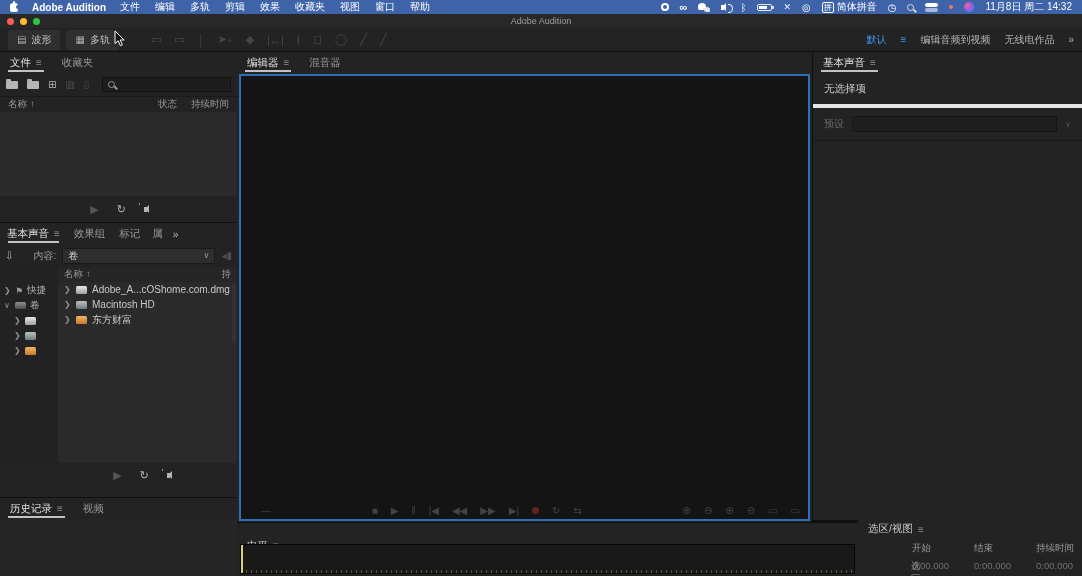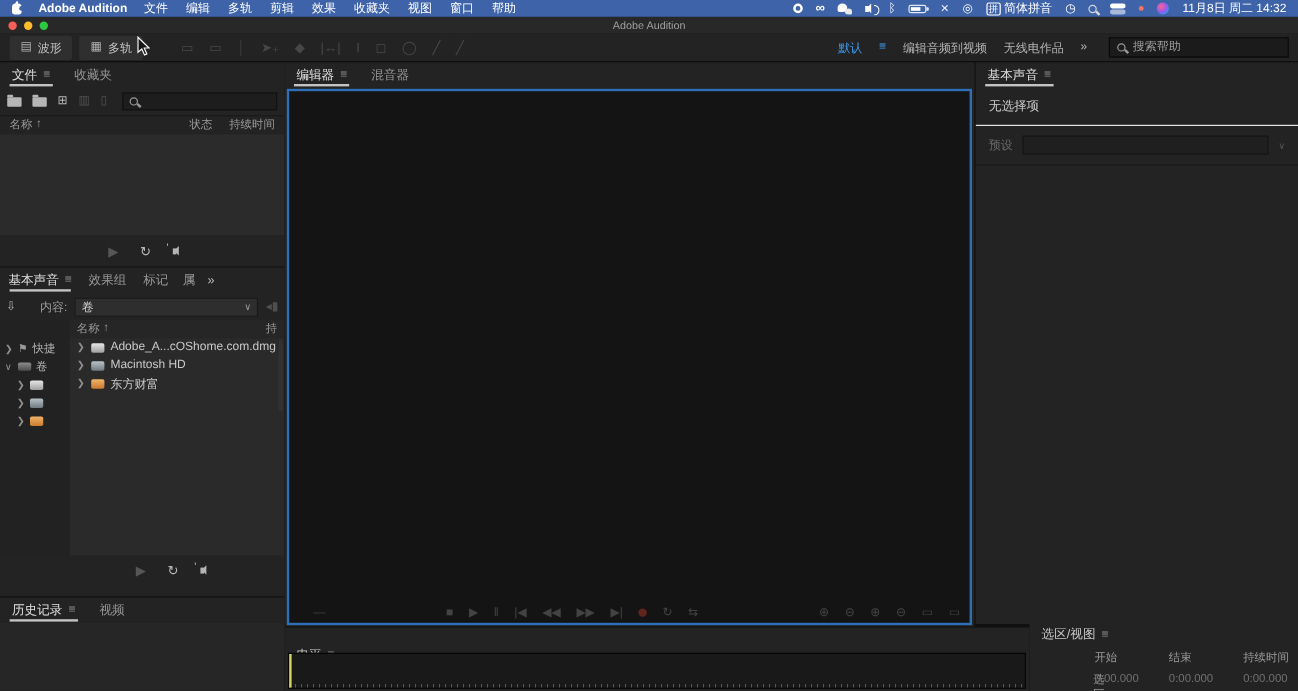--- a/index.html
+++ b/index.html
@@ -117,21 +117,21 @@
 
   
   #levels-panel { left:237px; top:523px; width:621px; height:53px; }
   #levels-panel .meter { position:absolute; left:3px; right:3px; top:21px; bottom:2px; background:#191919; border:1px solid #060606;}
   #levels-panel .meter::before { content:''; position:absolute; left:0; top:0; bottom:0; width:2px; background:#d6d465; }
   #levels-panel .meter::after { content:''; position:absolute; left:0; right:0; bottom:0; height:3px;
     background:repeating-linear-gradient(90deg, rgba(214,212,101,.35) 0 1px, transparent 1px 5px); }
 
   
   #es-panel { left:813px; top:52px; width:269px; height:468px; }
-  #es-panel .empty { padding:9px 11px 8px; color:#cdcdcd; font-size:10.5px; border-bottom:1px solid #e5e5e5;}
+  #es-panel .empty { padding:9px 11px 8px; color:#cdcdcd; font-size:10.5px; border-bottom:4px solid #e5e5e5;}
   .preset-row { display:flex; align-items:center; gap:8px; padding:8px 11px; border-bottom:1px solid #1a1a1a;}
   .preset-row .lab { color:#6a6a6a; font-size:10px; }
   .preset-row .field { flex:1; height:16px; background:#1f1f1f; border:1px solid #161616; }
   .preset-row .dd { color:#555; font-size:8px; }
 
   
   #sv-panel { left:858px; top:520px; width:224px; height:56px; }
   .sv-grid { display:grid; grid-template-columns:46px 62px 62px 1fr; font-size:9.5px; padding:0 8px; }
   .sv-grid.hdr { color:#9a9a9a; margin-top:4px; }
   .sv-grid.vals { color:#707070; margin-top:5px; }
@@ -217,24 +217,20 @@
       <span>◯</span>
       <span>╱</span>
       <span>╱</span>
     </div>
     <div id="workspace">
       <span class="active">默认</span>
       <span class="menu-glyph">≡</span>
       <span>编辑音频到视频</span>
       <span>无线电作品</span>
       <span>»</span>
-      <div id="helpsearch">
-        <span class="mag dim"></span>
-        <input type="text" placeholder="搜索帮助" style="">
-      </div>
     </div>
   </div>
 
   <div id="files-panel" class="panel">
     <div class="tabbar">
       <div class="ptab active">
         <span>文件</span>
         <span class="mglyph">≡</span>
       </div>
       <div class="ptab">

